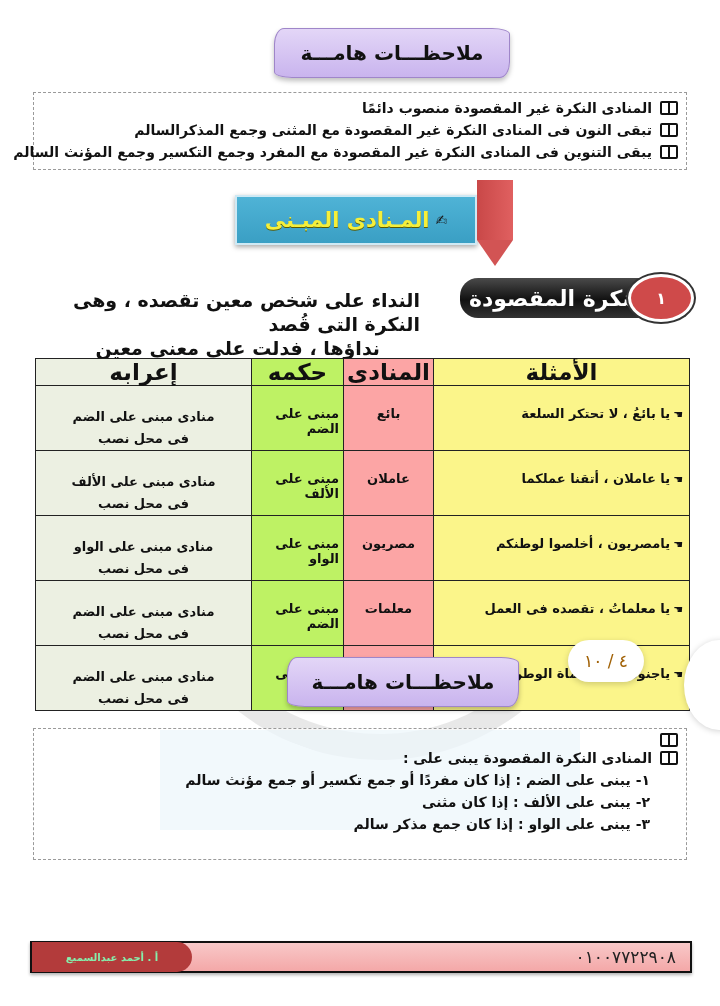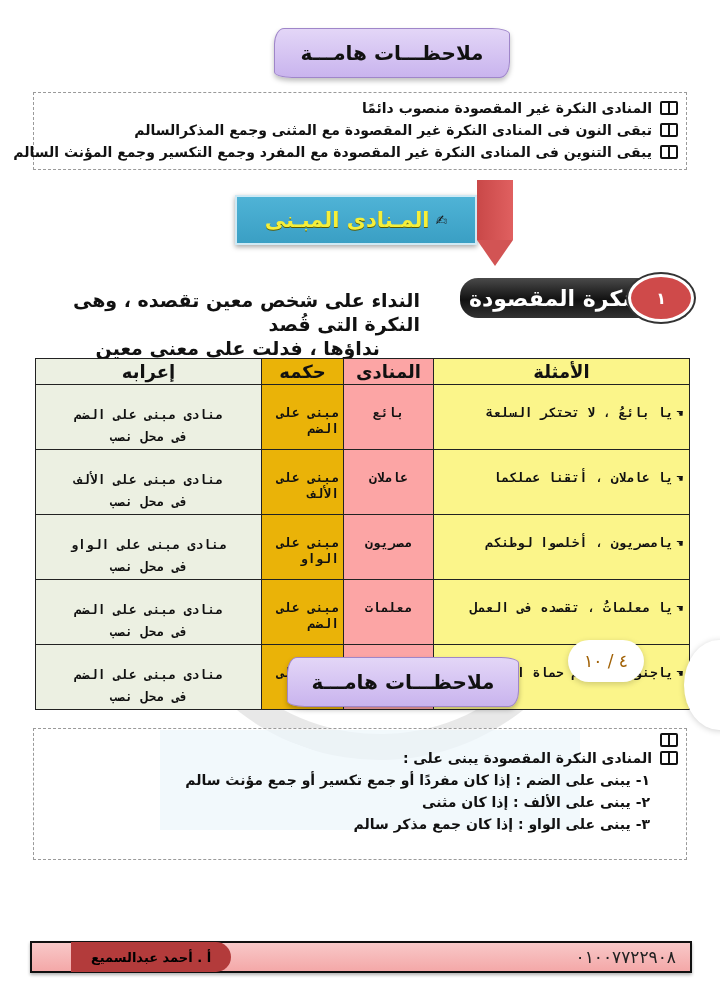--- a/index.html
+++ b/index.html
@@ -86,25 +86,25 @@
     .def-text {
       position: absolute; left: 40px; top: 288px; width: 380px;
       font-size: 19px; font-weight: bold; line-height: 24px; text-align: right;
     }
 
     table.examples {
       position: absolute; left: 35px; top: 358px; width: 655px;
       border-collapse: collapse; font-size: 13px; font-weight: bold;
     }
     table.examples th, table.examples td { border: 1.5px solid #222; }
-    table.examples th { font-size: 18px; height: 26px; text-align: center; }
-    table.examples td { height: 52px; vertical-align: top; padding-top: 20px; font-family: Liberation Mono, monospace; }
+    table.examples th { font-size: 23px; height: 26px; text-align: center; }
+    table.examples td { height: 52px; vertical-align: top; padding-top: 20px; }
     .c-ex { width: 256px; background: #fbf58a; text-align: right; padding-right: 6px; }
     .c-mun { width: 90px; background: #fca5a5; text-align: center; }
-    .c-hukm { width: 82px; background: #eab308; text-align: right; padding-right: 4px; }
+    .c-hukm { width: 92px; background: #bef264; text-align: right; padding-right: 4px; }
     .c-irab { background: #ecf0e2; text-align: center; line-height: 22px; }
     .hand-icon { font-size: 11px; margin-left: 3px; }
 
     .page-pill {
       position: absolute; left: 568px; top: 640px; width: 76px; height: 42px;
       background: #fff; border-radius: 21px; box-shadow: 0 2px 6px rgba(0,0,0,0.18);
       display: flex; align-items: center; justify-content: center;
       font-size: 17px; color: #a16207;
     }
     .page-ring {
@@ -116,22 +116,22 @@
       position: absolute; left: 30px; top: 941px; width: 662px; height: 32px;
       background: linear-gradient(#f8c8c8, #f4a8a8);
       border: 2px solid #111; box-shadow: 0 2px 3px rgba(0,0,0,0.3);
     }
     .footer-phone {
       position: absolute; right: 14px; top: 4px; font-size: 17px; color: #222; letter-spacing: 1px;
     }
     .footer-author {
       position: absolute; left: 0; top: -1px; width: 160px; height: 30px;
       background: #b33b3b; border-radius: 0 16px 16px 0;
-      color: #000000; font-size: 13px; font-weight: bold;
-      display: flex; align-items: center; justify-content: center; margin-left: 39px;
+      color: #86efac; font-size: 10px; font-weight: bold;
+      display: flex; align-items: center; justify-content: center;
     }
   </style>
 </head>
 <body>
 
 <div class="watermark-arc"></div>
 <div class="watermark-band"></div>
 
 <div class="banner banner-1">
   <span>ملاحظـــات هامـــة</span>

